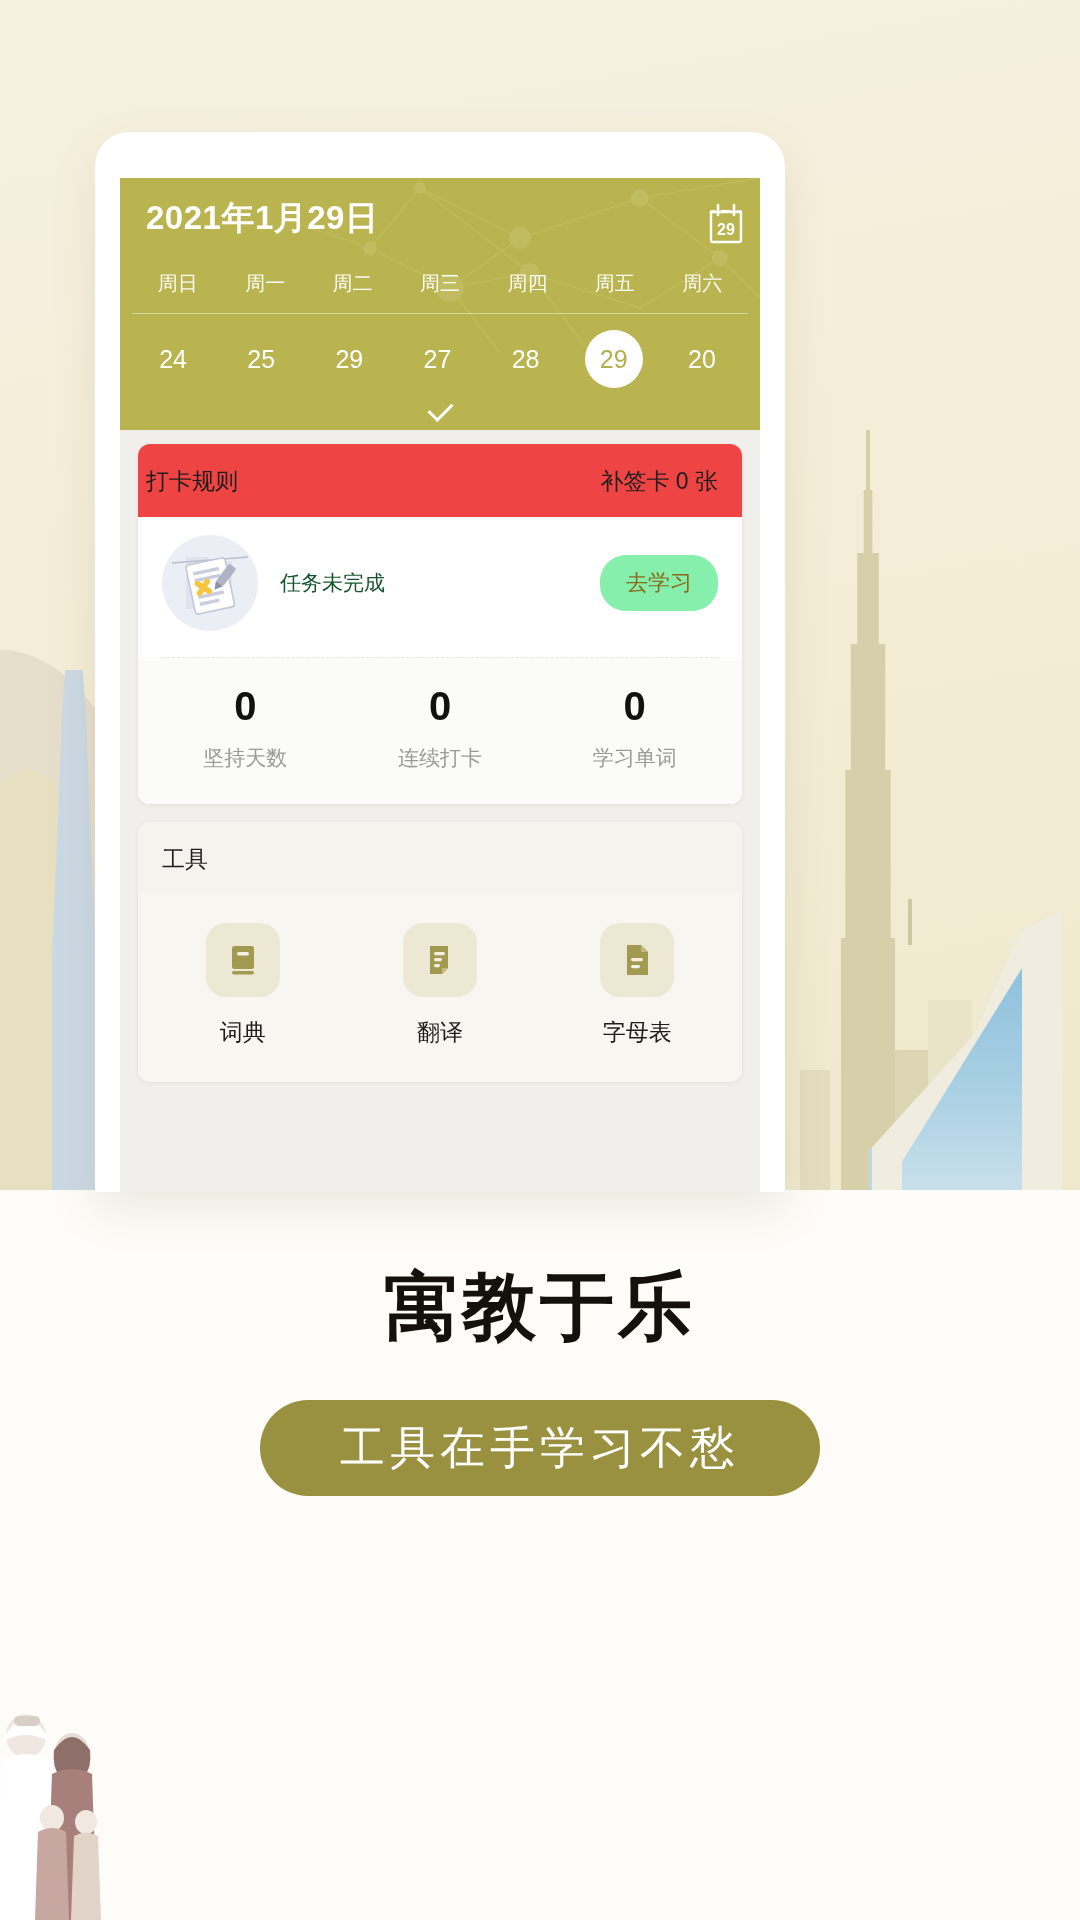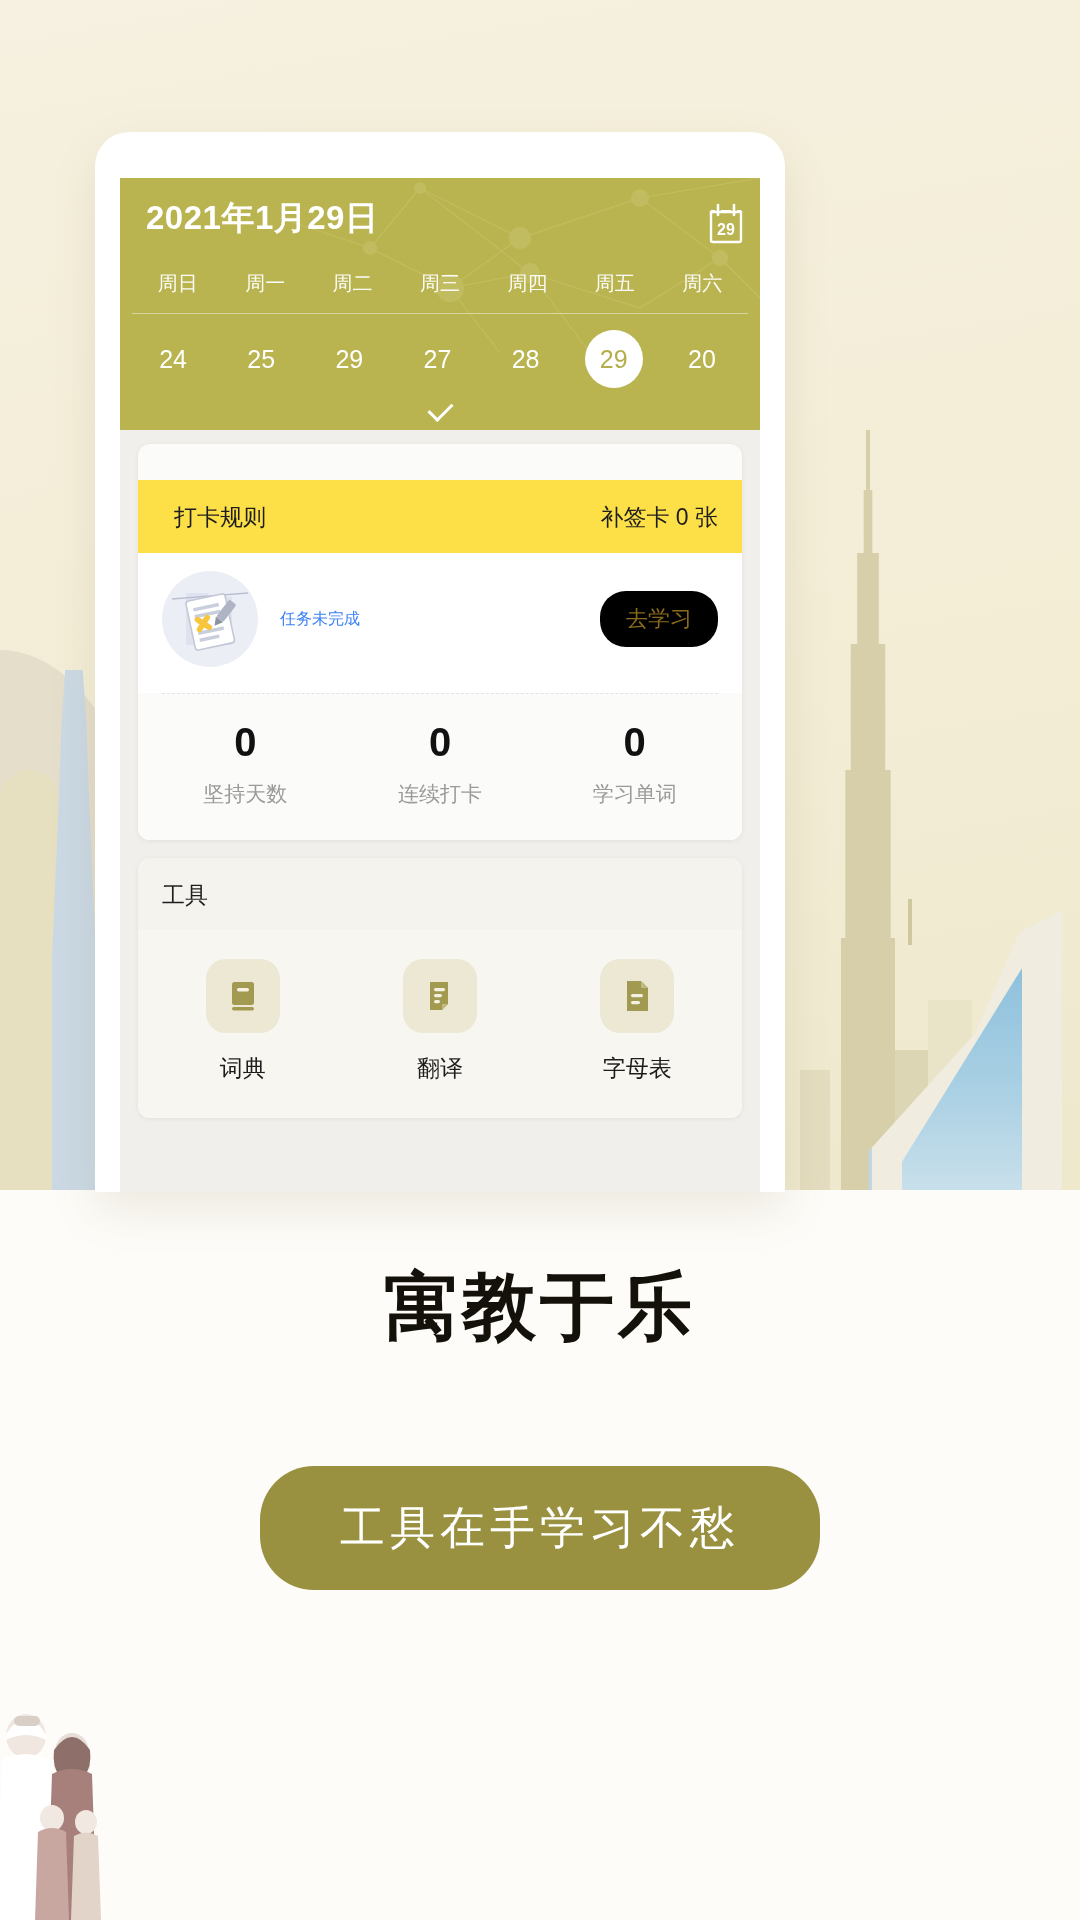--- a/index.html
+++ b/index.html
@@ -253,46 +253,45 @@
     background: #fbfbfa;
     border-radius: 12px;
     box-shadow: 0 1px 4px rgba(150,145,120,.14);
     overflow: hidden;
     margin-bottom: 18px;
   }
   .card-head {
     display: flex;
     align-items: center;
     justify-content: space-between;
-    padding: 22px 24px 20px 36px;
-    background: #fde047;
-    margin-top: 36px;
+    padding: 22px 24px 20px 8px;
+    background: #ef4444;
   }
   .card-head-title { font-size: 23px; color: #1d1d1d; }
   .card-head-right { font-size: 23px; color: #1d1d1d; }
 
   .checkin-row {
     display: flex;
     align-items: center;
     padding: 18px 24px 26px 24px;
     background: #ffffff;
   }
   .checkin-ico {
     width: 96px; height: 96px;
     border-radius: 50%;
     background: #eceef6;
     position: relative;
     flex: 0 0 auto;
     overflow: hidden;
   }
   .checkin-text { margin-left: 22px; flex: 1; }
   .checkin-title { font-size: 27px; font-weight: 700; color: #1b1b1b; line-height: 1.25; }
-  .checkin-sub { font-size: 16px; color: #3b82f6; margin-top: 0; }
+  .checkin-sub { font-size: 21px; color: #14532d; margin-top: 0; }
   .go-btn {
-    background: #000000;
+    background: #86efac;
     color: #8a6a1c;
     font-size: 22px;
     padding: 13px 26px;
     border-radius: 26px;
     border: none;
     cursor: pointer;
     white-space: nowrap;
   }
 
   .dash { height: 0; border-top: 1px dashed #e3e3e0; margin: 0 24px; }
@@ -337,23 +336,23 @@
     text-align: center;
     font-size: 74px;
     font-weight: 700;
     color: #14100a;
     letter-spacing: 4px;
   }
   .cta {
     position: absolute;
     left: 50%;
     transform: translateX(-50%);
-    top: 1466px;
+    top: 1400px;
     width: 560px;
-    height: 124px;
+    height: 96px;
     border-radius: 54px;
     background: #9a9140;
     color: #ffffff;
     font-size: 45px;
     letter-spacing: 5px;
     display: flex;
     align-items: center;
     justify-content: center;
     border: none;
     cursor: pointer;

